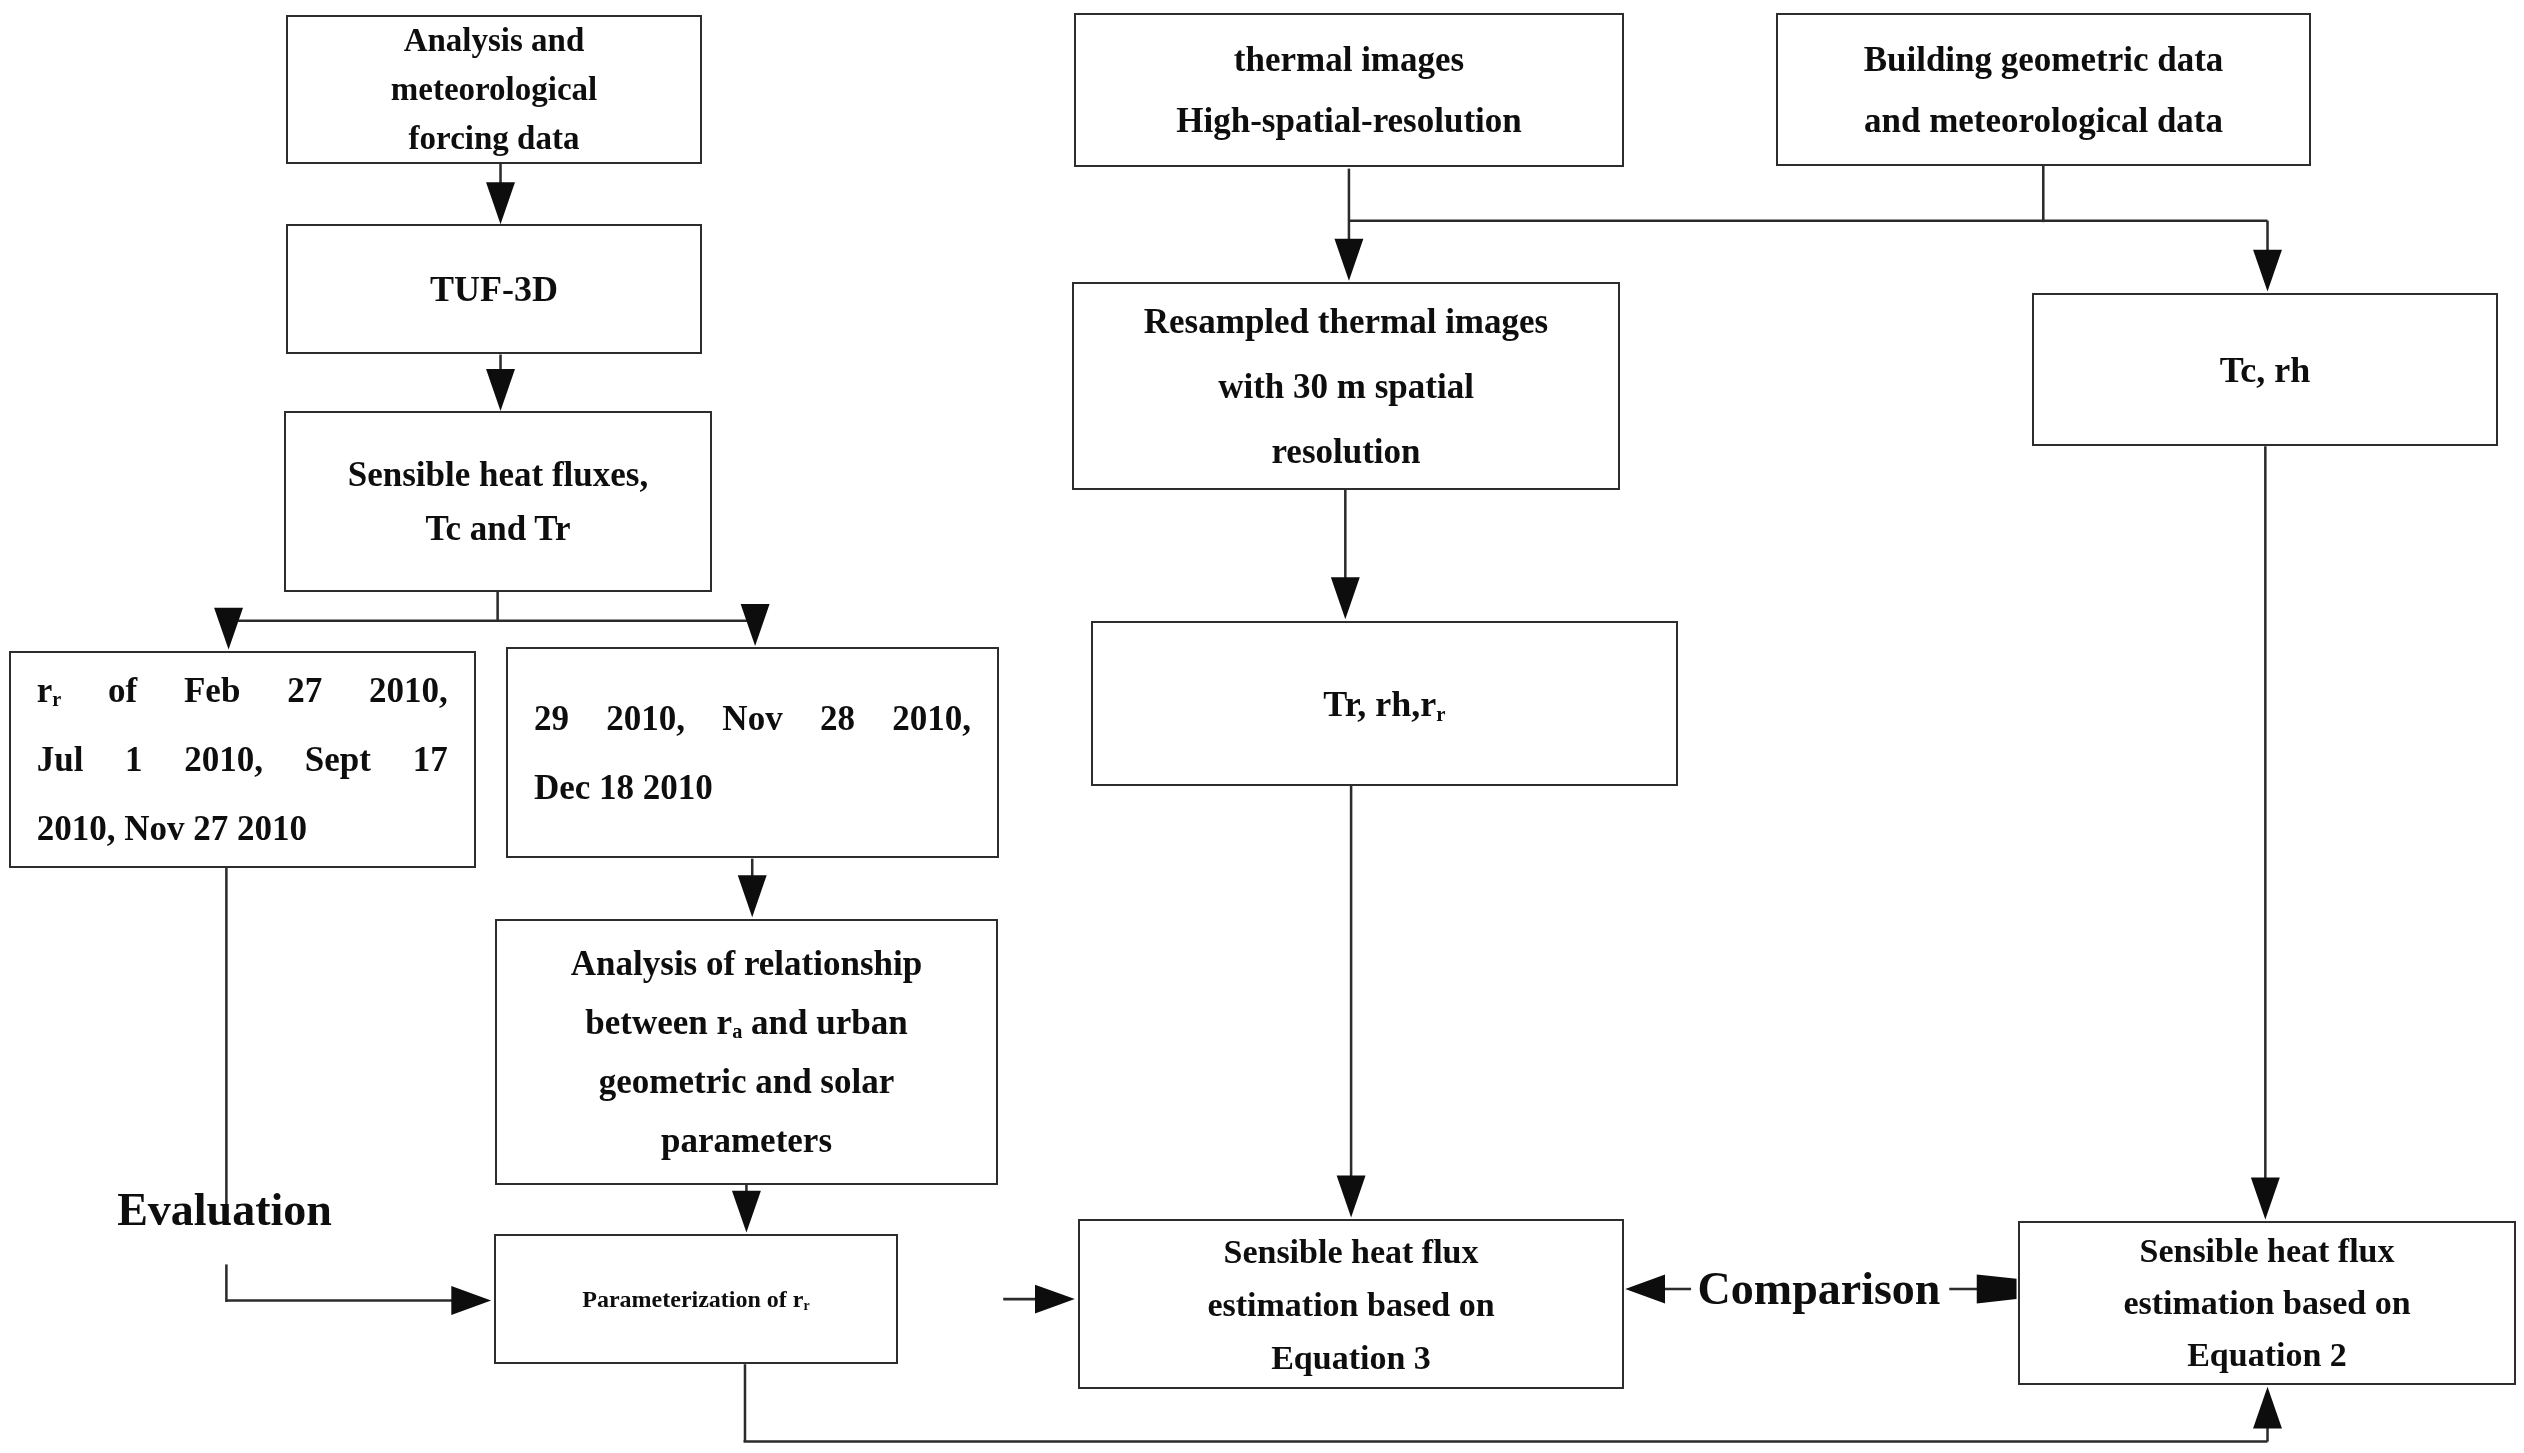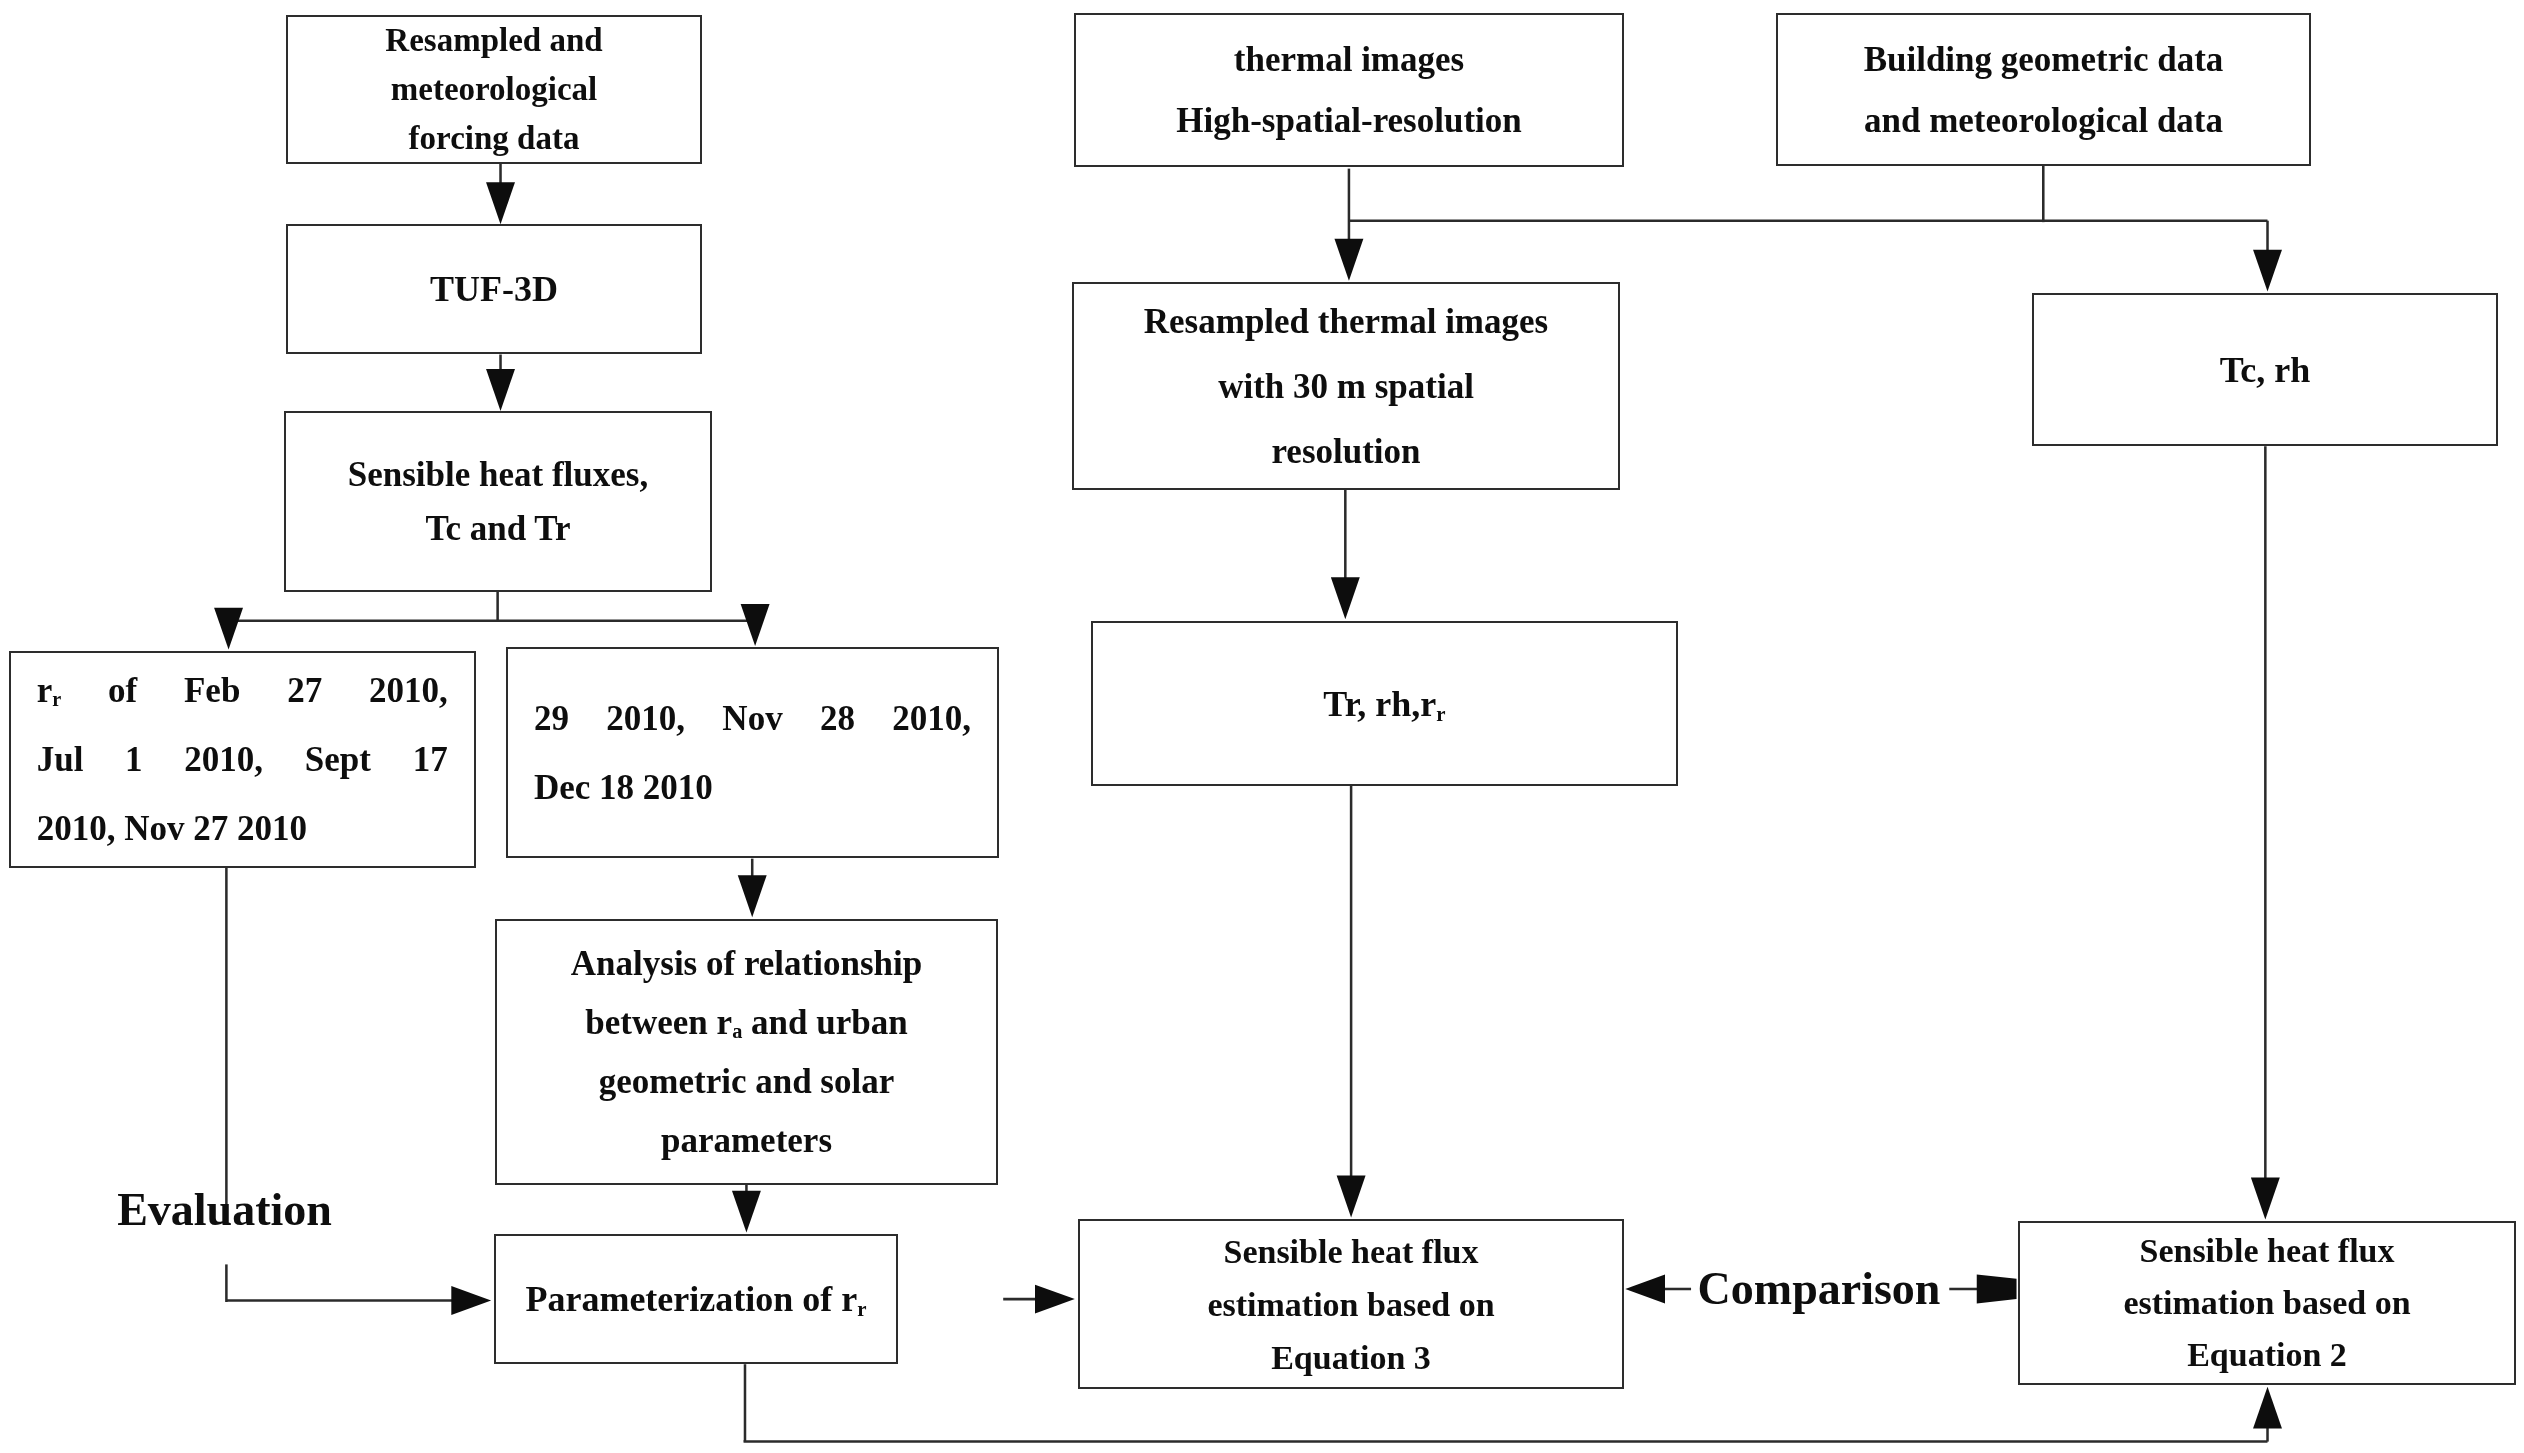--- a/index.html
+++ b/index.html
@@ -87,21 +87,21 @@
     <line x1="3132" y1="617" x2="3132" y2="1633"></line>
     <polygon points="3112,1628 3152,1628 3132,1686"></polygon>
 
     <line x1="2298" y1="1782" x2="2338" y2="1782"></line>
     <polygon points="2302,1762 2302,1802 2247,1782"></polygon>
     <line x1="2695" y1="1782" x2="2737" y2="1782"></line>
     <polygon points="2733,1762 2733,1802 2788,1796 2788,1768"></polygon>
   </svg>
 
   <div class="node" style="left:286px; top:14.5px; width:416px; height:149px; font-size:33px; line-height:49px;">
-      <div class="line"><span>Resampled and</span></div>
+      <div class="line"><span>Analysis and</span></div>
       <div class="line"><span>meteorological</span></div>
       <div class="line"><span>forcing data</span></div>
     </div>
 
   <div class="node" style="left:286px; top:224px; width:416px; height:130px; font-size:36px;">
       <div class="line"><span>TUF-3D</span></div>
     </div>
 
   <div class="node" style="left:284px; top:411px; width:428px; height:181px; font-size:35px; line-height:54px;">
       <div class="line"><span>Sensible heat fluxes,</span></div>
@@ -119,21 +119,21 @@
       <div class="line"><span>Dec 18 2010</span></div>
     </div>
 
   <div class="node" style="left:495px; top:919px; width:503px; height:266px; font-size:35px; line-height:59px;">
       <div class="line"><span>Analysis of relationship</span></div>
       <div class="line"><span>between r</span><sub>a</sub><span> and urban</span></div>
       <div class="line"><span>geometric and solar</span></div>
       <div class="line"><span>parameters</span></div>
     </div>
 
-  <div class="node" style="left:494px; top:1234px; width:404px; height:130px; font-size:36px;">
+  <div class="node" style="left:494px; top:1234px; width:404px; height:130px; font-size:24px;">
       <div class="line"><span>Parameterization of r</span><sub>r</sub></div>
     </div>
 
   <div class="node" style="left:1074px; top:13px; width:550px; height:154px; font-size:35px; line-height:61px;">
       <div class="line"><span>thermal images</span></div>
       <div class="line"><span>High-spatial-resolution</span></div>
     </div>
 
   <div class="node" style="left:1072px; top:282px; width:548px; height:208px; font-size:35px; line-height:65px;">
       <div class="line"><span>Resampled thermal images</span></div>

